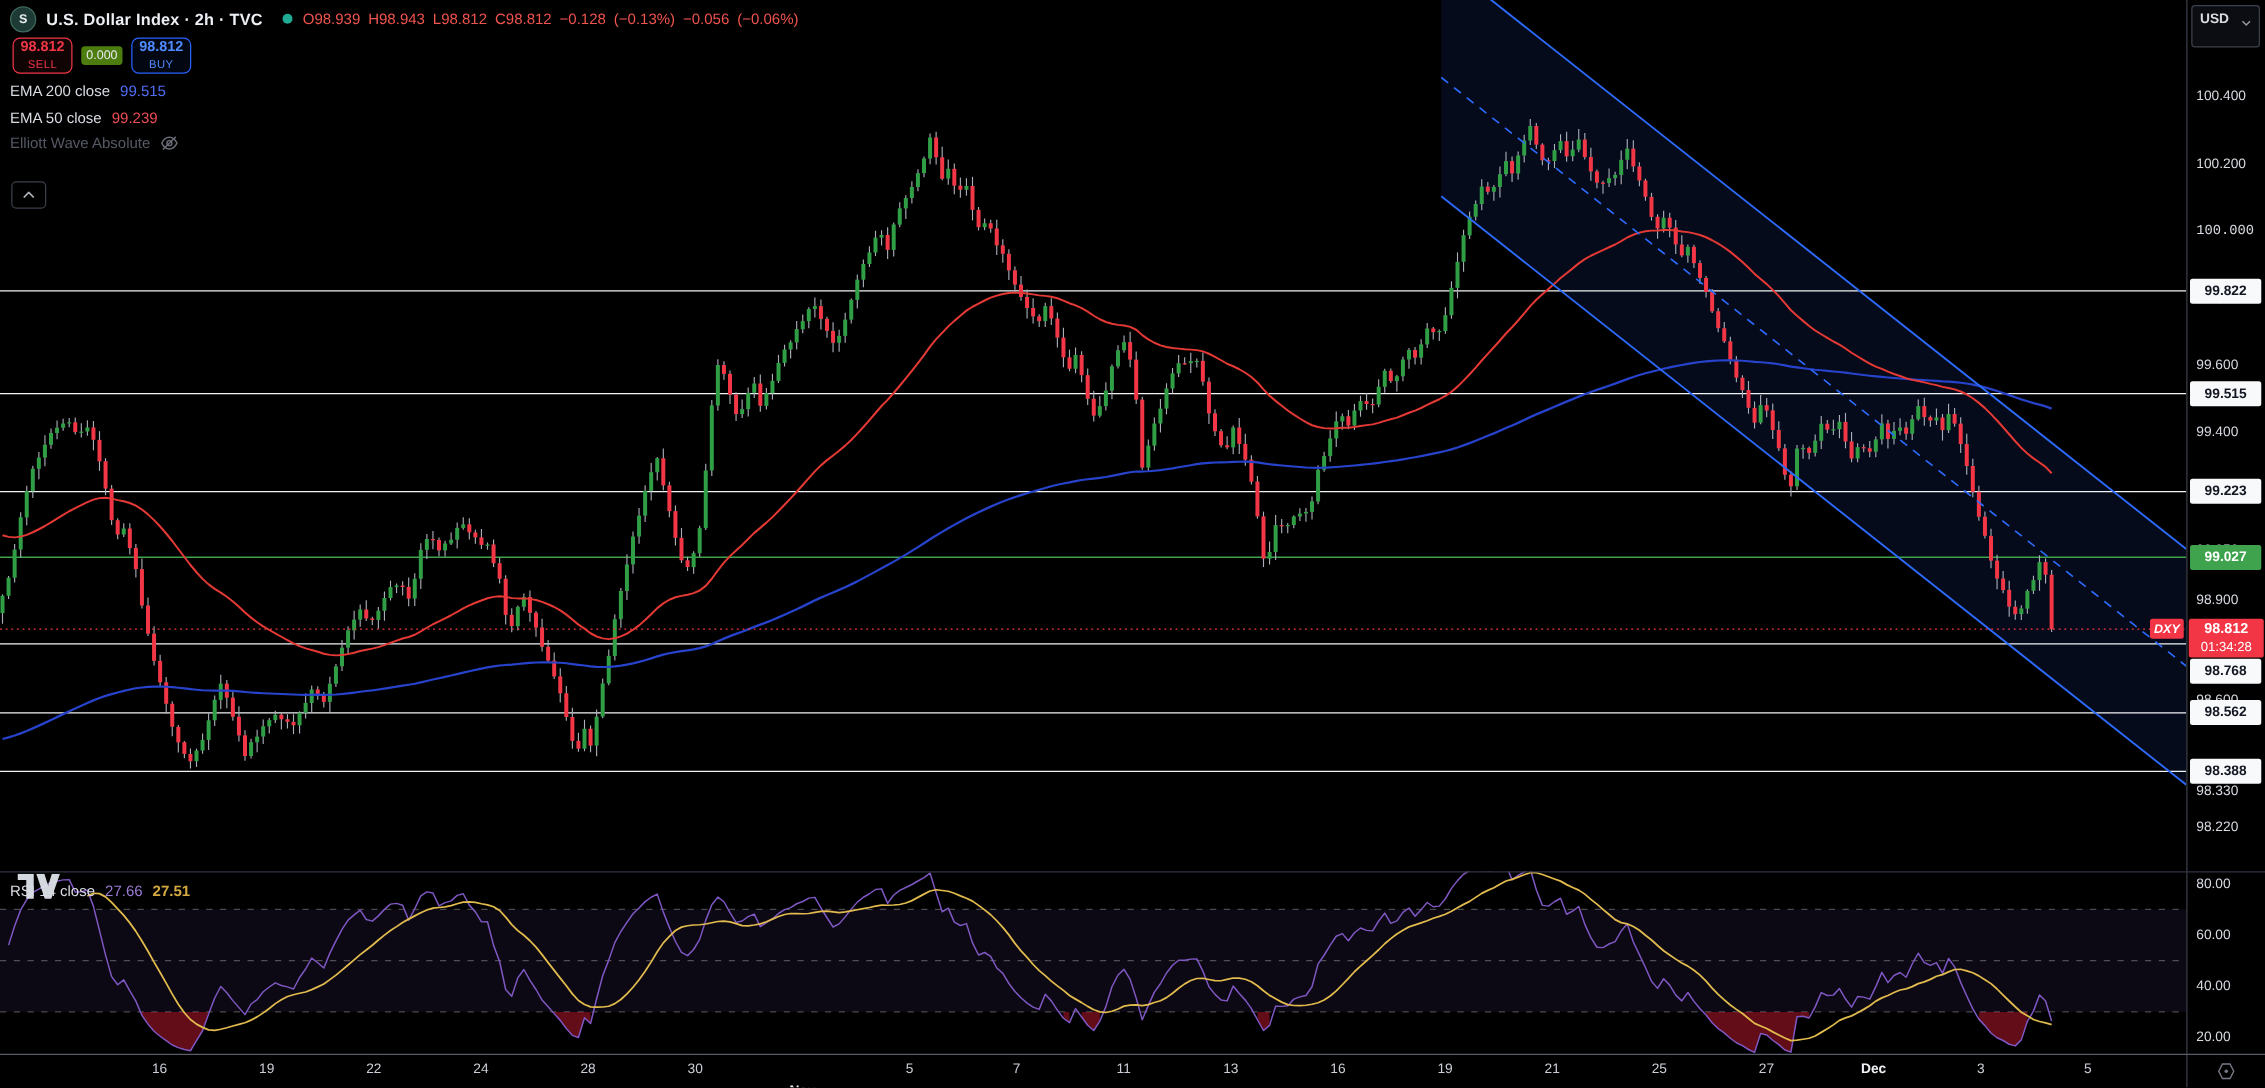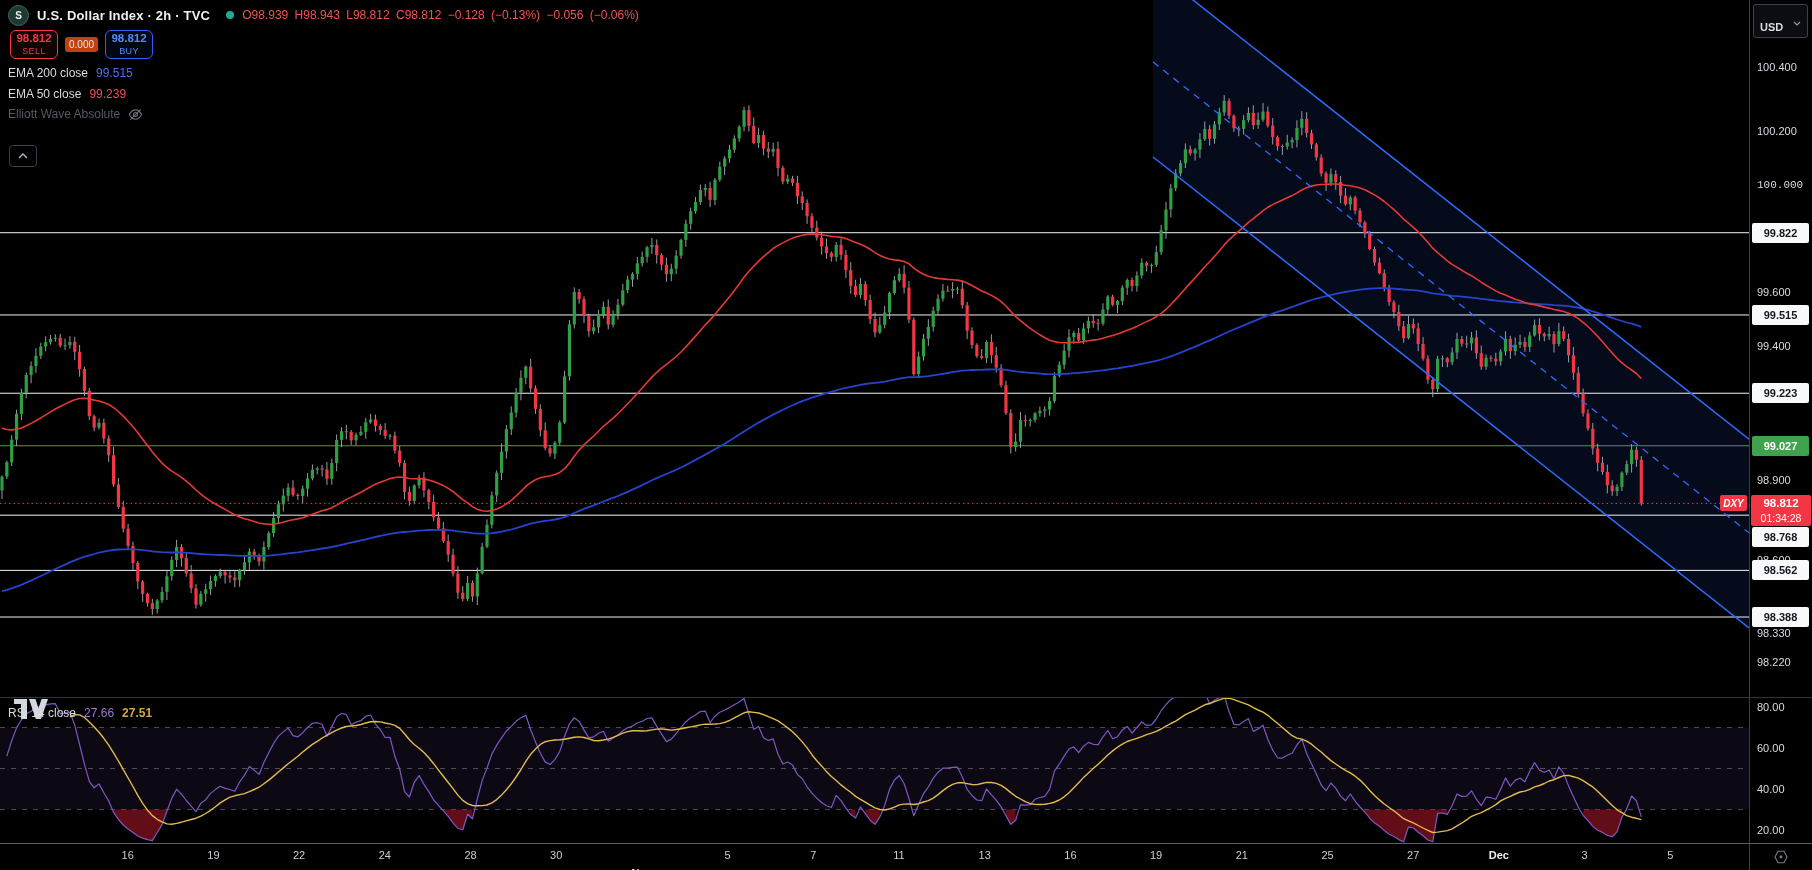--- a/index.html
+++ b/index.html
@@ -23,42 +23,42 @@
   .ohlc{font-size:12px;color:#f0544f;word-spacing:3px;white-space:nowrap;}
 
   
   #trade-row{position:absolute;left:10px;top:30px;display:flex;align-items:center;gap:7px;z-index:30;}
   .trade-btn{width:46px;height:27px;border-radius:6px;display:flex;flex-direction:column;
              align-items:center;justify-content:center;line-height:1;cursor:pointer;}
   .sell{border:1px solid #f23645;color:#f23645;background:rgba(242,54,69,.07);}
   .buy{border:1px solid #2962ff;color:#4f8bff;background:rgba(41,98,255,.07);}
   .trade-price{font-size:11.5px;font-weight:700;}
   .trade-sub{font-size:9px;margin-top:3px;letter-spacing:.4px;}
-  .spread{font-size:10px;color:#e8eaf0;background:#c2410c;padding:2px 4px;border-radius:3px;}
+  .spread{font-size:10px;color:#e8eaf0;background:#4d7c0f;padding:2px 4px;border-radius:3px;}
 
   
   .leg-row{position:absolute;left:8px;height:16px;display:flex;align-items:center;gap:8px;
            font-size:12px;color:#d8dbe2;z-index:30;white-space:nowrap;}
   .leg-val{font-weight:400;}
   .muted{color:#565a65;}
   #collapse-btn{position:absolute;left:9px;top:145px;width:26px;height:20px;border:1px solid #3a3f4a;
                 border-radius:4px;display:flex;align-items:center;justify-content:center;z-index:30;cursor:pointer;}
 
   
   #rsi-row{position:absolute;left:8px;top:705px;height:16px;display:flex;align-items:center;gap:8px;
            font-size:12px;color:#d8dbe2;z-index:30;}
   #tv-logo{position:absolute;left:14px;top:699px;z-index:5;opacity:.95;}
 
   
   #price-axis{position:absolute;left:1750px;top:0;width:62px;height:843px;z-index:20;}
   .pl{position:absolute;left:7px;height:16px;line-height:16px;font-size:11px;color:#d8dbe2;white-space:nowrap;}
   .pb{position:absolute;left:2px;width:57px;height:20px;line-height:20px;text-align:center;
       font-size:11px;font-weight:600;border-radius:2px;}
   .usd-box{position:absolute;left:3px;top:4px;width:55px;height:22px;border:1px solid #3d414c;border-radius:3px;
-           display:flex;align-items:flex-start;justify-content:space-between;padding:16px 6px;
+           display:flex;align-items:flex-end;justify-content:space-between;padding:16px 6px;
            font-size:11px;font-weight:700;color:#d8dbe2;box-sizing:border-box;cursor:pointer;background:#0b0d12;}
   #last-price{position:absolute;left:1px;width:60px;background:#f23645;color:#fff;text-align:center;
               border-radius:2px;padding:1px 0;z-index:25;}
   .lp-price{font-size:11.5px;font-weight:700;line-height:15px;}
   .lp-cd{font-size:10.5px;line-height:14px;}
   #dxy-tag{position:absolute;left:1720px;width:27px;height:16px;background:#f23645;color:#fff;
            font-size:10px;font-weight:700;display:flex;align-items:center;justify-content:center;
            border-radius:2px;z-index:25;}
 
   
@@ -862,21 +862,21 @@
     <div class="usd-box">
       <span>USD</span>
       <svg width="8" height="5" viewBox="0 0 8 5" fill="none" stroke="#9598a1" stroke-width="1.2">
         <polyline points="1,1 4,4 7,1"></polyline>
       </svg>
     </div>
     <div id="last-price" style="top: 494.884px;">
       <div class="lp-price">98.812</div>
       <div class="lp-cd">01:34:28</div>
     </div>
-  <span class="pl" style="top: 59px;">100.400</span>
+  <span class="pl" style="top: 69px;">100.400</span>
       <span class="pl" style="top: 123.4px;">100.200</span>
       <span class="pl" style="top: 177px; font-family: Liberation Mono, monospace;">100.000</span>
       <span class="pl" style="top: 230.6px;">99.800</span>
       <span class="pl" style="top: 284.2px;">99.600</span>
       <span class="pl" style="top: 337.8px;">99.400</span>
       <span class="pl" style="top: 391.4px;">99.200</span>
       <span class="pl" style="top: 431.6px;">99.050</span>
       <span class="pl" style="top: 471.8px;">98.900</span>
       <span class="pl" style="top: 552.2px;">98.600</span>
       <span class="pl" style="top: 566px;">98.450</span>

